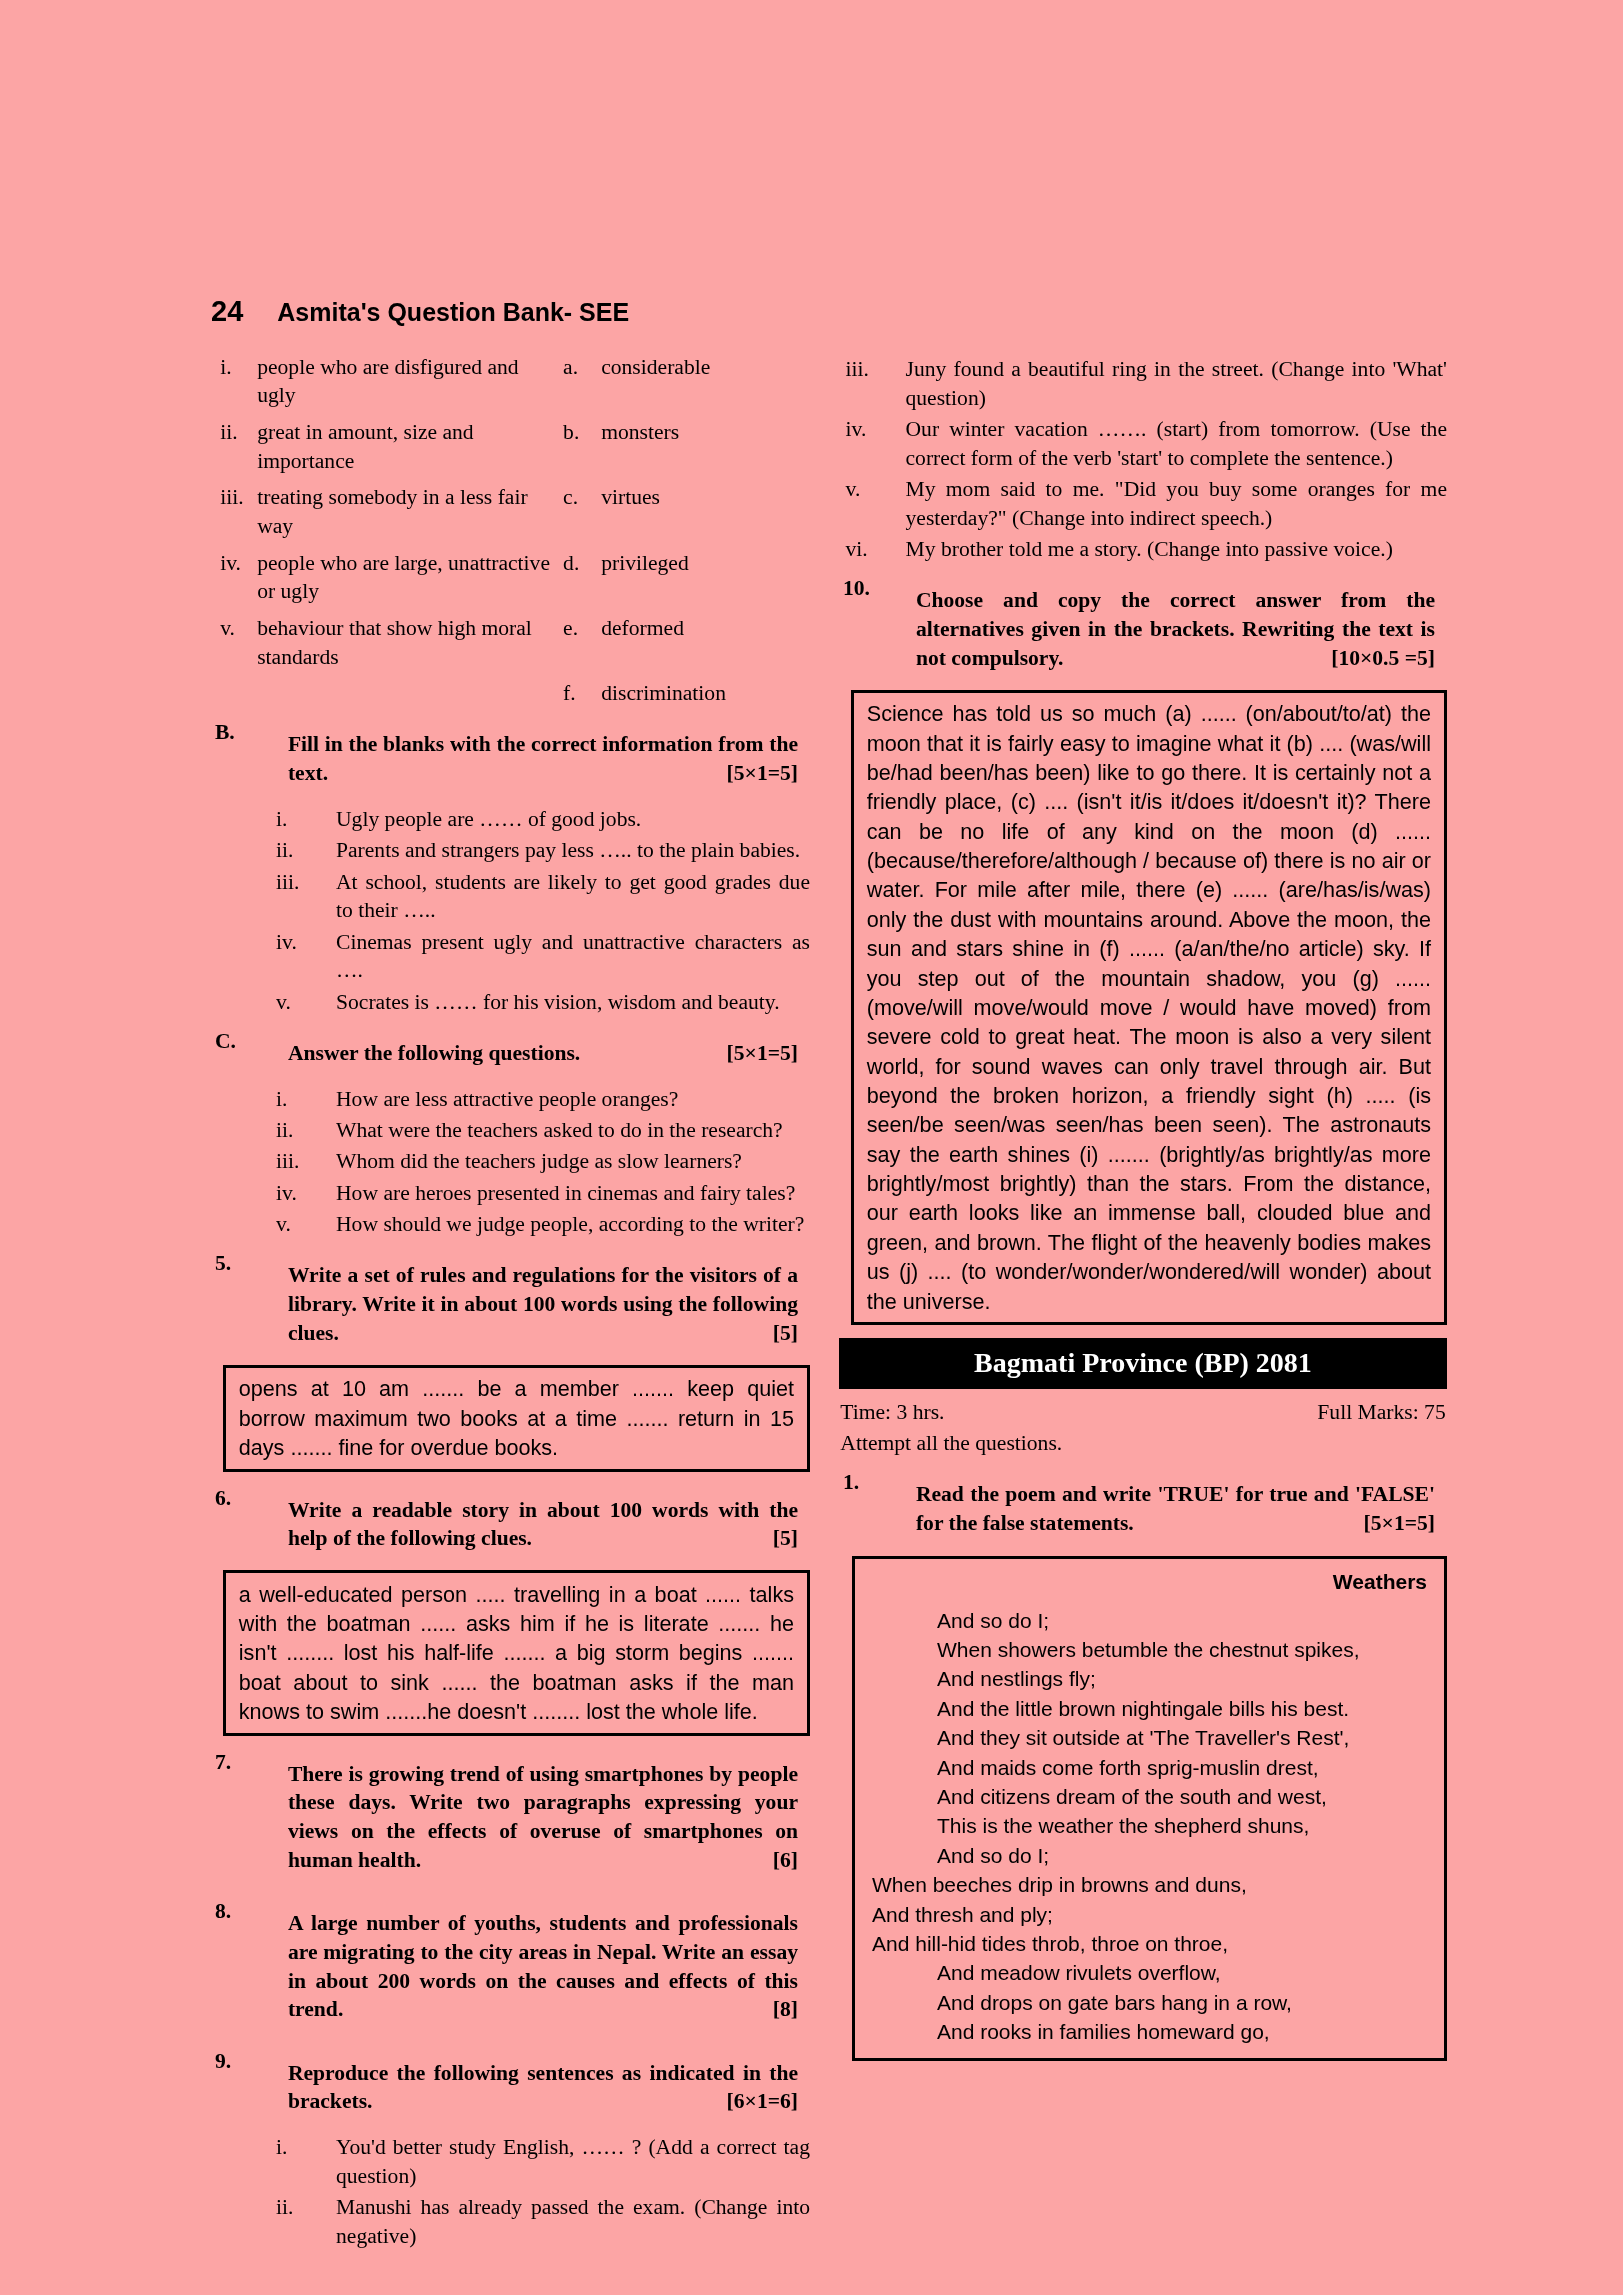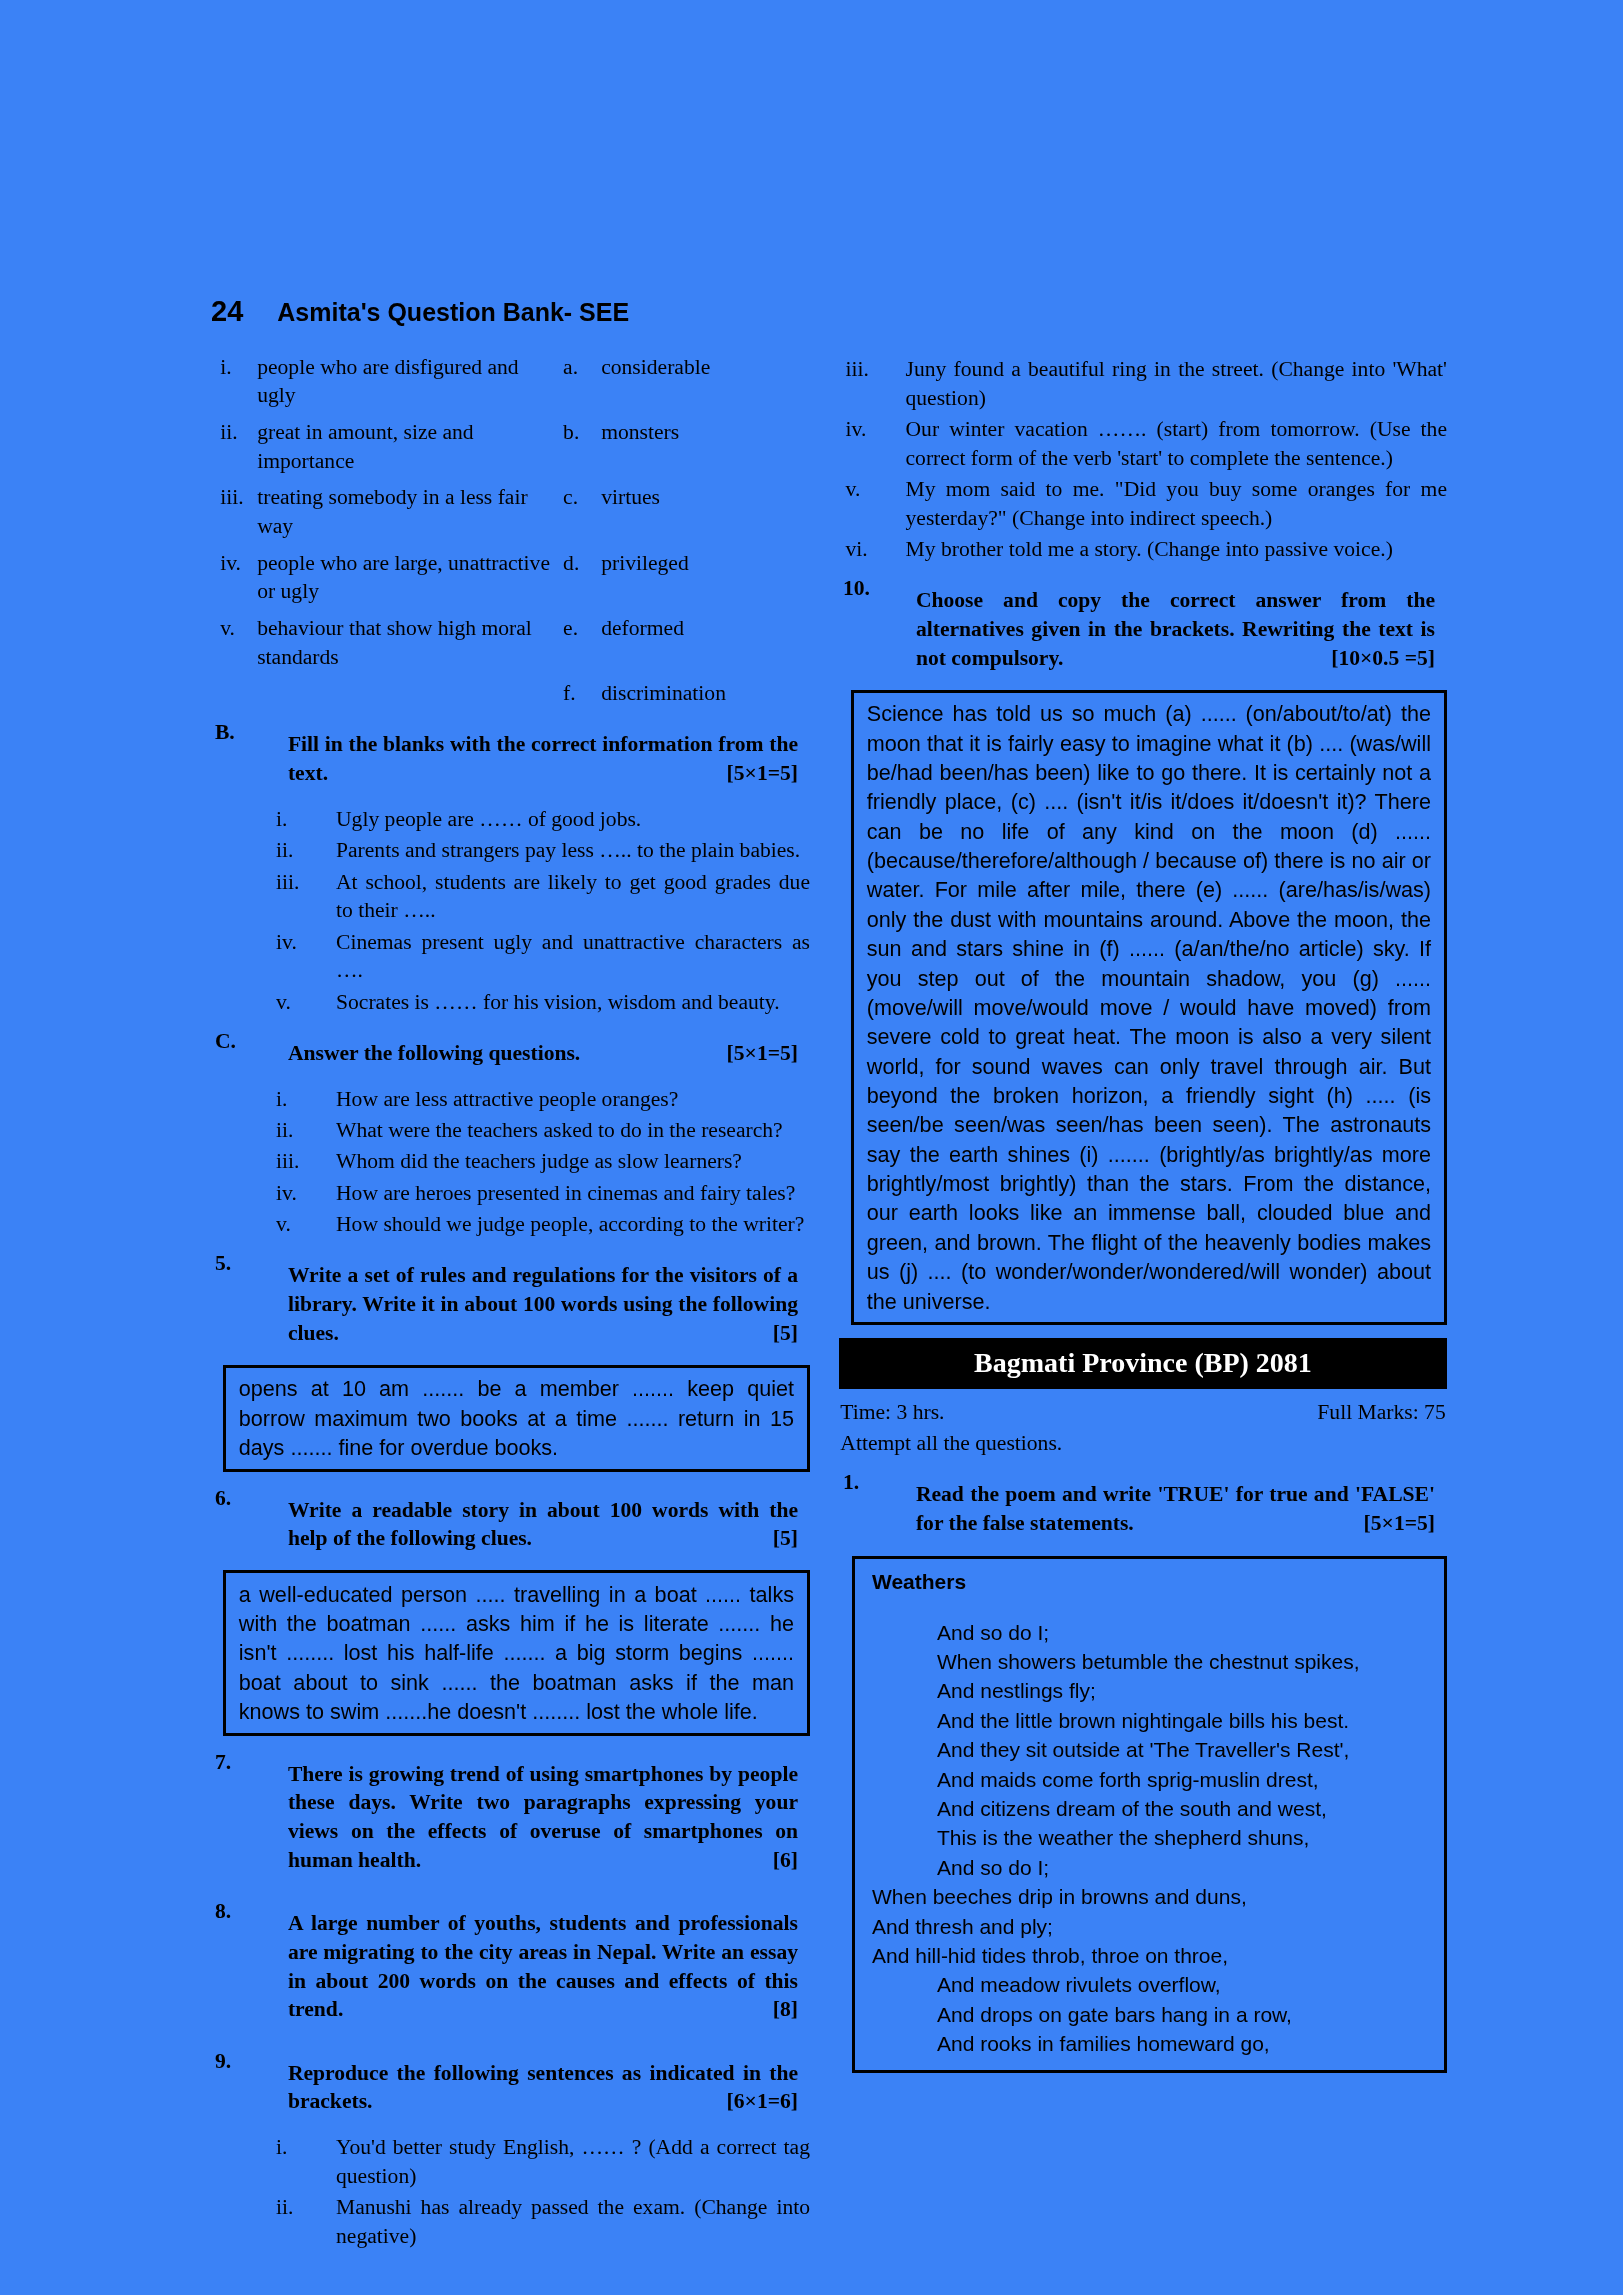--- a/index.html
+++ b/index.html
@@ -1,17 +1,17 @@
 <!DOCTYPE html>
 <html style="font-size:10.5px"><head>
 <meta charset="utf-8">
 <title>Question Bank Page</title>
 <style>
   html,body{margin:0;padding:0;background:#ffffff;}
-  .page{position:relative;width:1623px;height:2295px;background:#3b82f6;overflow:hidden;
+  .page{position:relative;width:1623px;height:2295px;background:#fca5a5;overflow:hidden;
         color:#000;font-family:"Liberation Serif",serif;font-size:21.6px;line-height:1.33;}
   .main{position:absolute;left:211px;top:292px;width:1240px;}
   .hdr{display:flex;align-items:baseline;gap:34px;font-family:"Liberation Sans",sans-serif;
        font-weight:700;margin-bottom:22px;}
   .hdr .pno{font-size:29px;}
   .hdr .htitle{font-size:25px;}
   .cols{display:flex;gap:29px;align-items:flex-start;}
   .col-left{width:599px;}
   .col-right{width:608px;}
 
@@ -43,21 +43,21 @@
 
   
   .banner{background:#000;color:#fff;font-weight:700;font-size:28px;text-align:center;
           padding:5.2px 0 7.9px;margin:13px 0 9.2px;}
   .timerow{display:flex;justify-content:space-between;margin:3.9px 0 2.6px;padding:0 1.3px;}
   .para{margin:2.6px 0 6.5px;padding-left:1.3px;}
 
   
   .poembox{border:3.9px solid #000;margin:6.5px 0 0 13px;padding:7.9px 17px 11.8px;
            font-family:"Liberation Sans",sans-serif;font-size:21px;line-height:1.4;}
-  .poemtitle{text-align:left;font-weight:700;margin-bottom:21px;}
+  .poemtitle{text-align:right;font-weight:700;margin-bottom:9px;}
   .pline{white-space:nowrap;}
   .pline.ind{padding-left:65px;}
 </style>
 </head>
 <body>
 
 <div class="page">
   <div class="main">
     <div class="hdr">
       <span class="pno">24</span>

